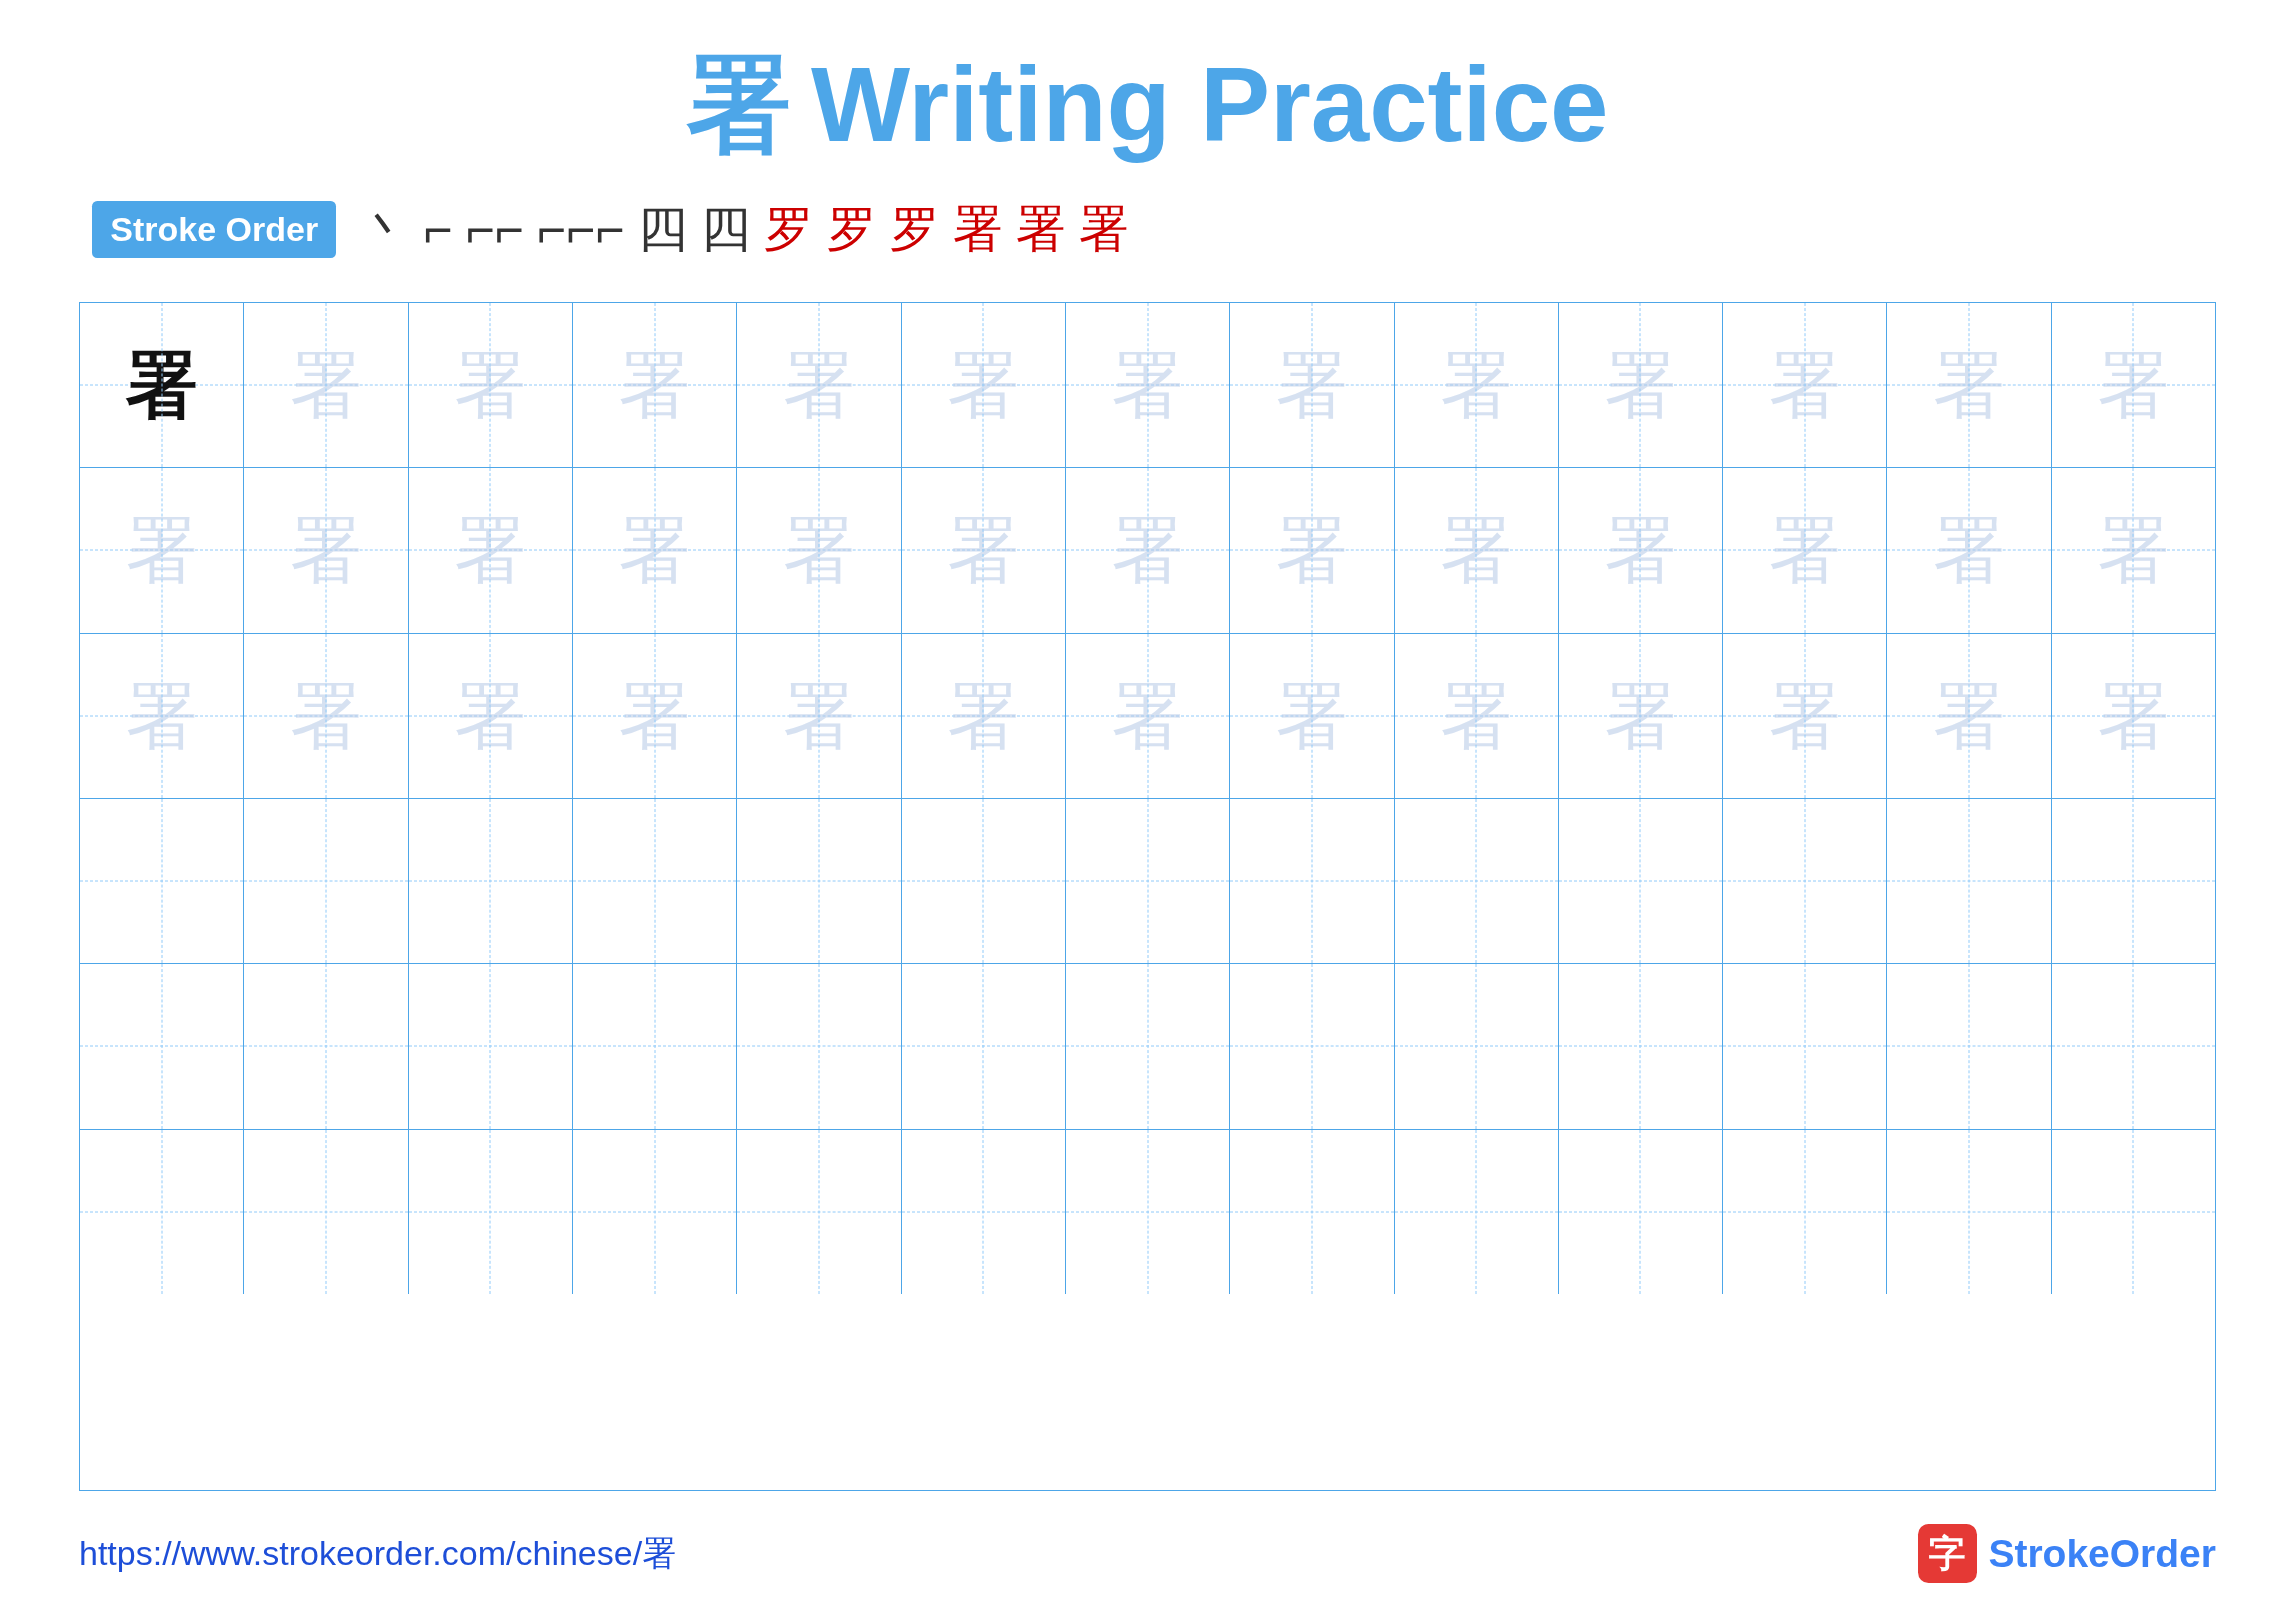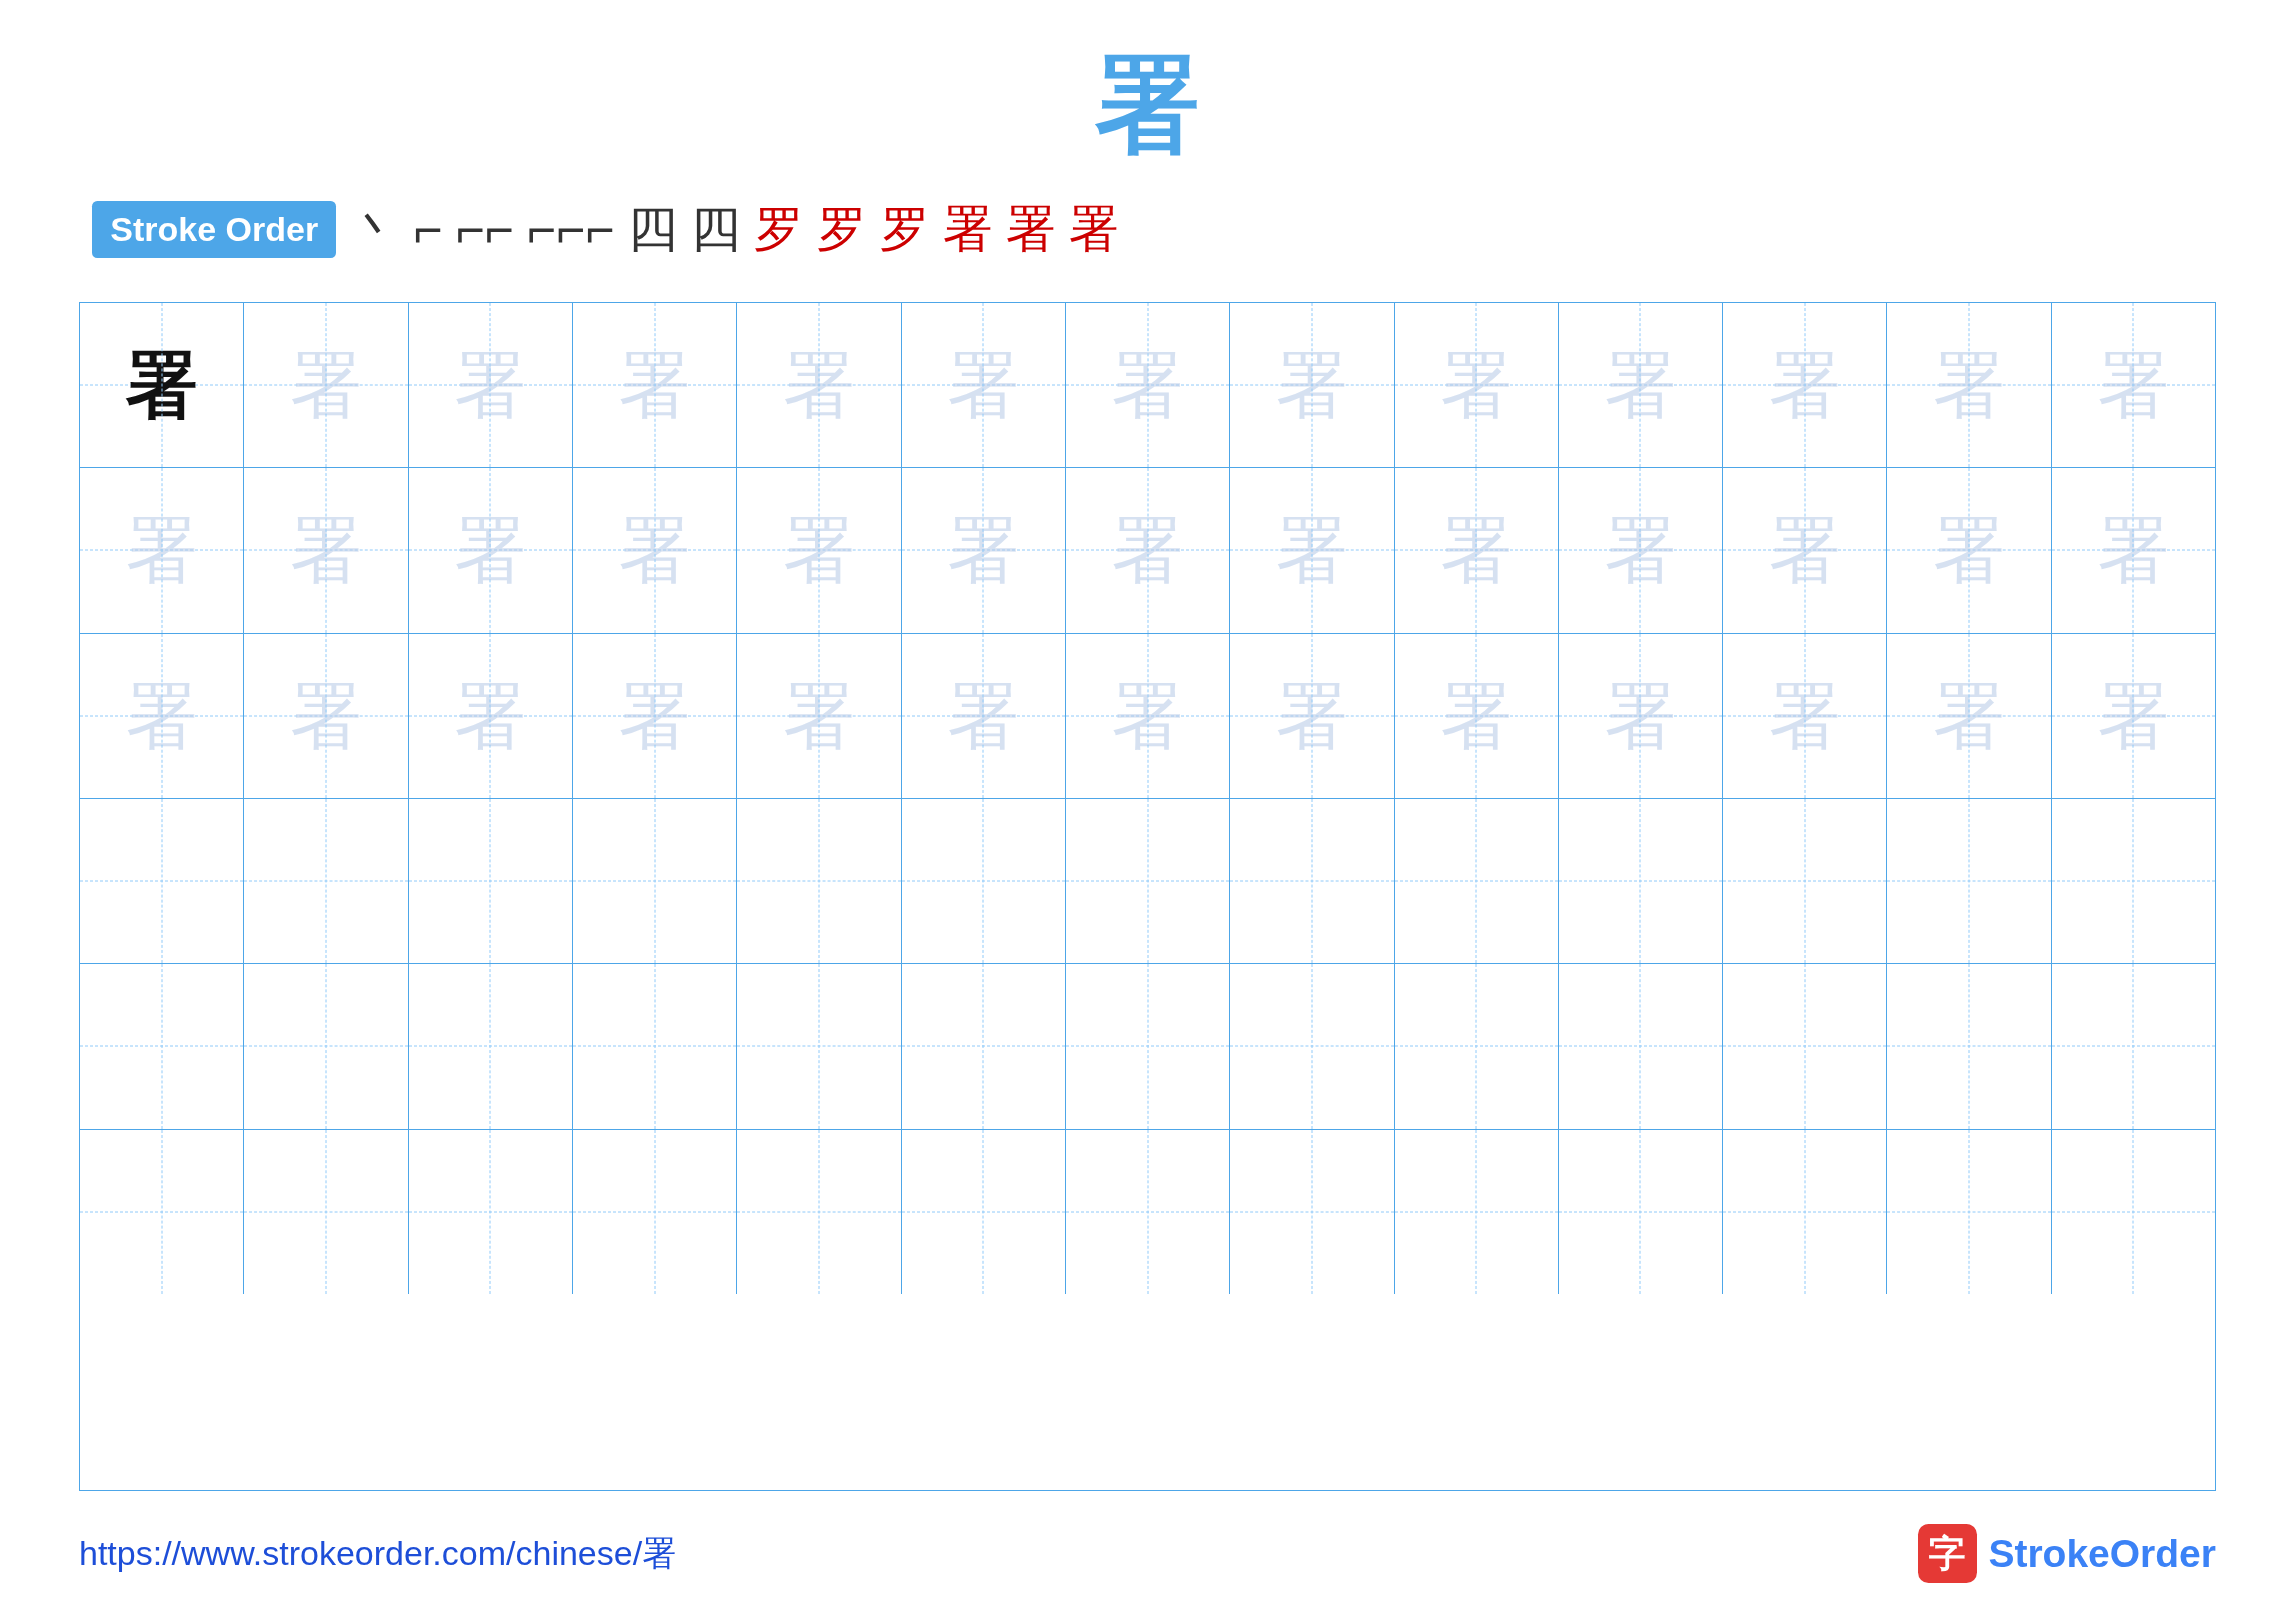--- a/index.html
+++ b/index.html
@@ -39,21 +39,21 @@
     .title-text {
       font-size: 105px;
       color: #4da6e8;
       font-weight: bold;
       line-height: 1;
     }
 
     .stroke-order-row {
       display: flex;
       align-items: center;
-      gap: 14px;
+      gap: 24px;
       width: 100%;
       margin-bottom: 39px;
       padding-left: 13px;
     }
 
     .stroke-order-badge {
       background: #4da6e8;
       color: #ffffff;
       font-size: 34px;
       font-weight: bold;
@@ -191,20 +191,21 @@
     .so11 { font-size: 50px; color: #cc0000; }
     .so12 { font-size: 50px; color: #cc0000; }
   </style>
 </head>
 <body>
 
 <div class="page">
 
   <div class="title-area">
     <span class="title-char">署</span>
+    <span class="title-text">Writing Practice</span>
   </div>
 
   <div class="stroke-order-row">
     <span class="stroke-order-badge">Stroke Order</span>
     <div class="stroke-steps">
       <span class="so1">丶</span>
       <span class="so2">⌐</span>
       <span class="so3">⌐⌐</span>
       <span class="so4">⌐⌐⌐</span>
       <span class="so5">四</span>

